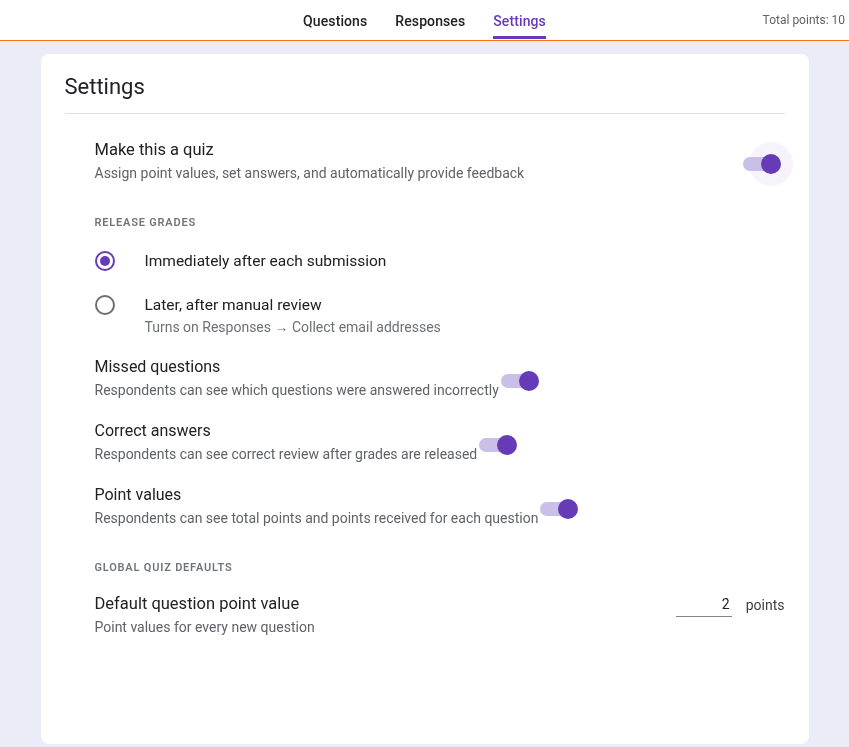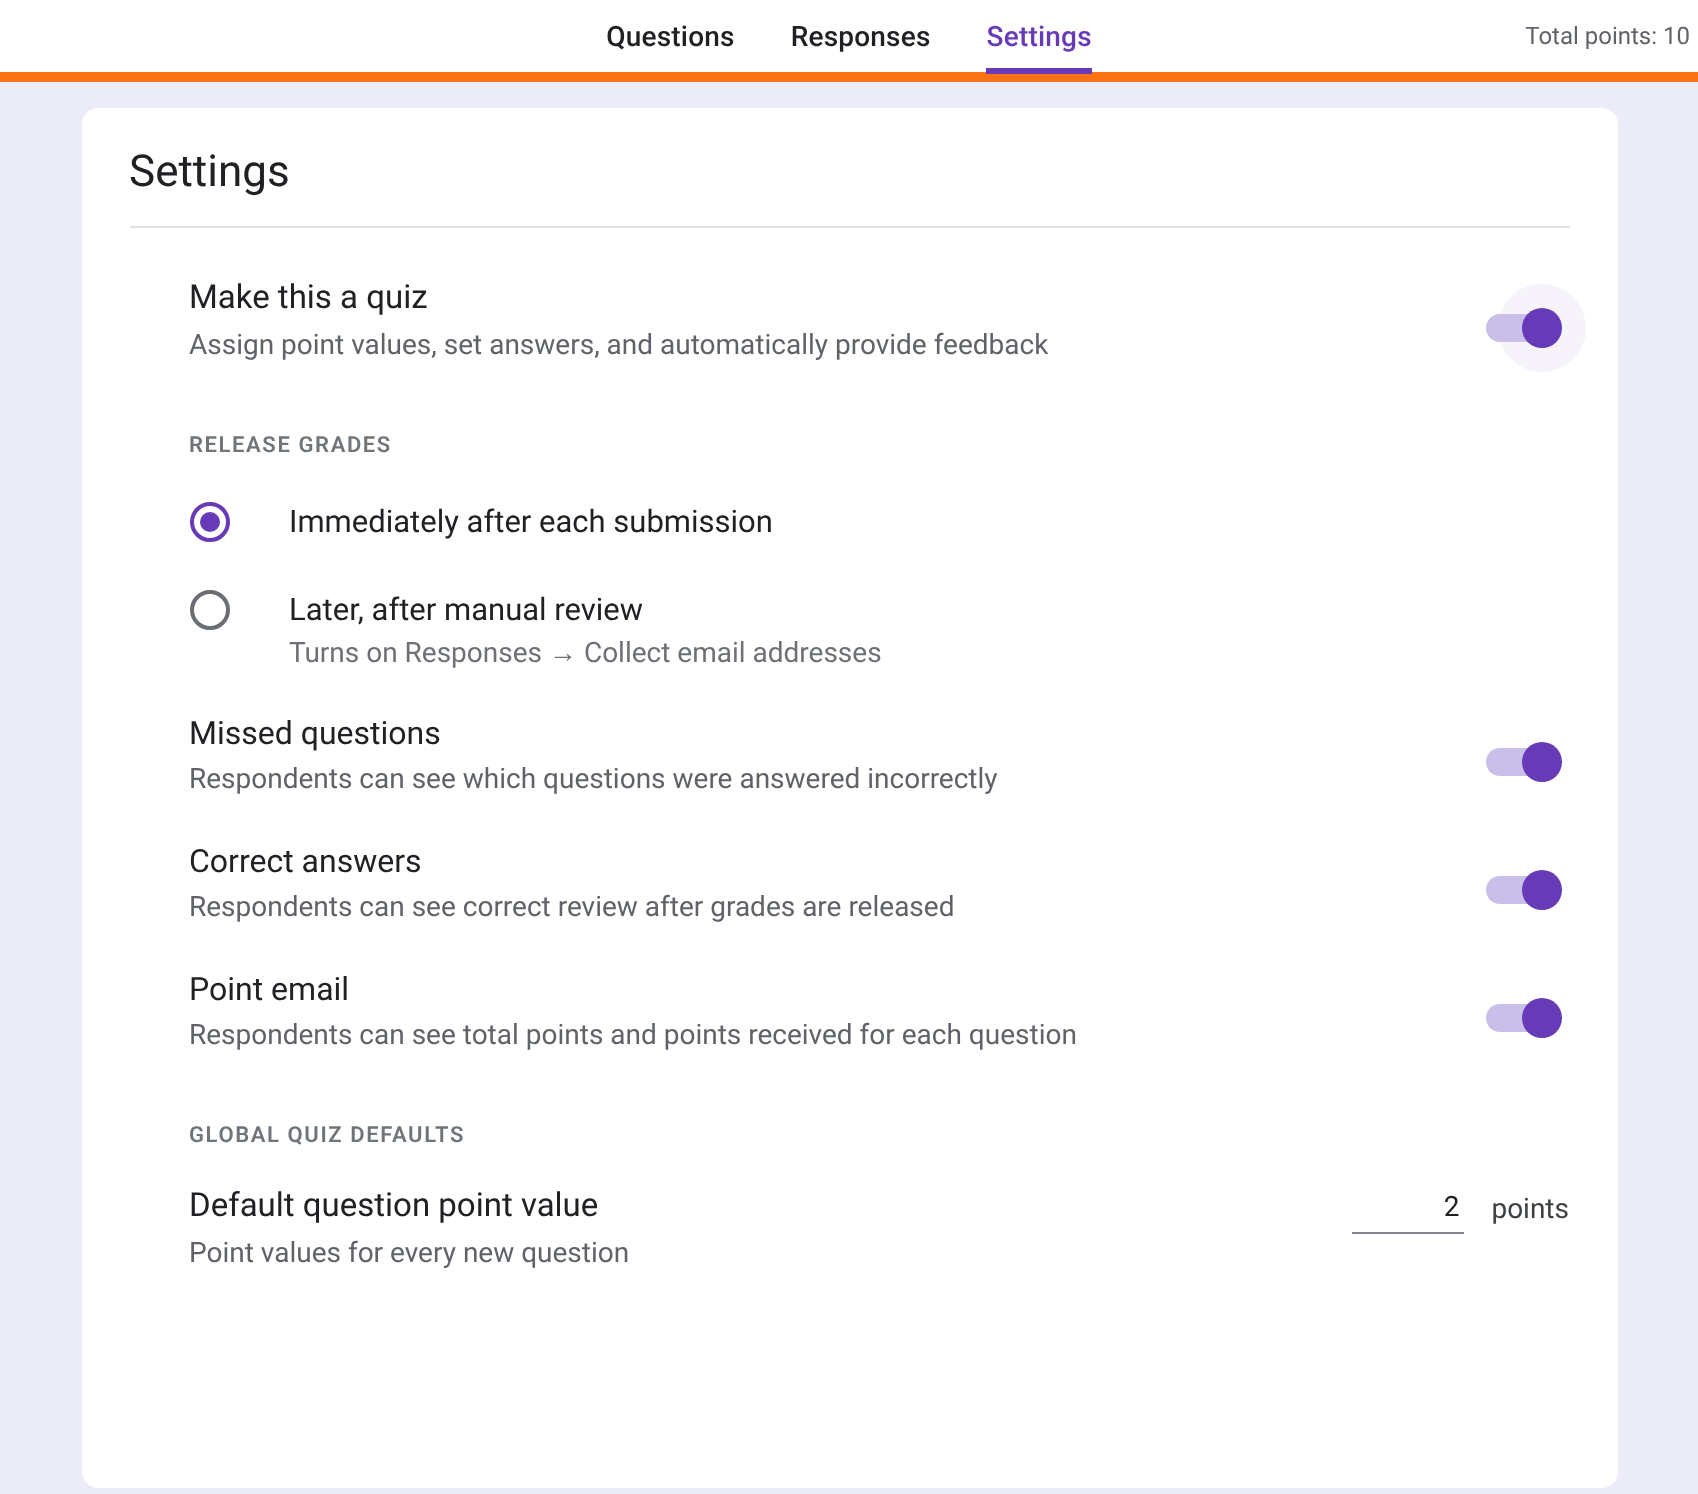--- a/index.html
+++ b/index.html
@@ -1,20 +1,20 @@
 <!DOCTYPE html>
 <html><head>
 <meta charset="utf-8">
 <style>
   * { box-sizing: border-box; margin: 0; padding: 0; }
   html, body { width: 849px; height: 747px; font-family: "Google Sans", Roboto, Arial, sans-serif; background: #ECECF9; }
   .topbar {
     background: #ffffff;
     height: 41px;
-    border-bottom: 5px solid #f97316;
+    border-bottom: 1px solid #f97316;
     position: relative;
   }
   .tabs {
     display: flex;
     justify-content: center;
     align-items: center;
     height: 100%;
     gap: 28px;
   }
   .tab {
@@ -151,21 +151,21 @@
     color: #202124;
     line-height: 24px;
   }
   .radio-sub {
     font-size: 14px;
     color: #6d7074;
     line-height: 20px;
   }
   .respondent-row {
     display: flex;
-    justify-content: space-between;
+    justify-content: flex-start;
     align-items: center;
     margin-top: 18px;
   }
   .respondent-row .row-title { font-size: 16px; }
   .defaults-row {
     display: flex;
     justify-content: space-between;
     align-items: flex-start;
     margin-top: 18px;
   }
@@ -254,21 +254,21 @@
         <div class="row-desc">Respondents can see correct review after grades are released</div>
       </div>
       <div class="toggle">
         <div class="track"></div>
         <div class="thumb"></div>
       </div>
     </div>
 
     <div class="respondent-row">
       <div>
-        <div class="row-title">Point email</div>
+        <div class="row-title">Point values</div>
         <div class="row-desc">Respondents can see total points and points received for each question</div>
       </div>
       <div class="toggle">
         <div class="track"></div>
         <div class="thumb"></div>
       </div>
     </div>
 
     <div class="subheader">GLOBAL QUIZ DEFAULTS</div>
 

